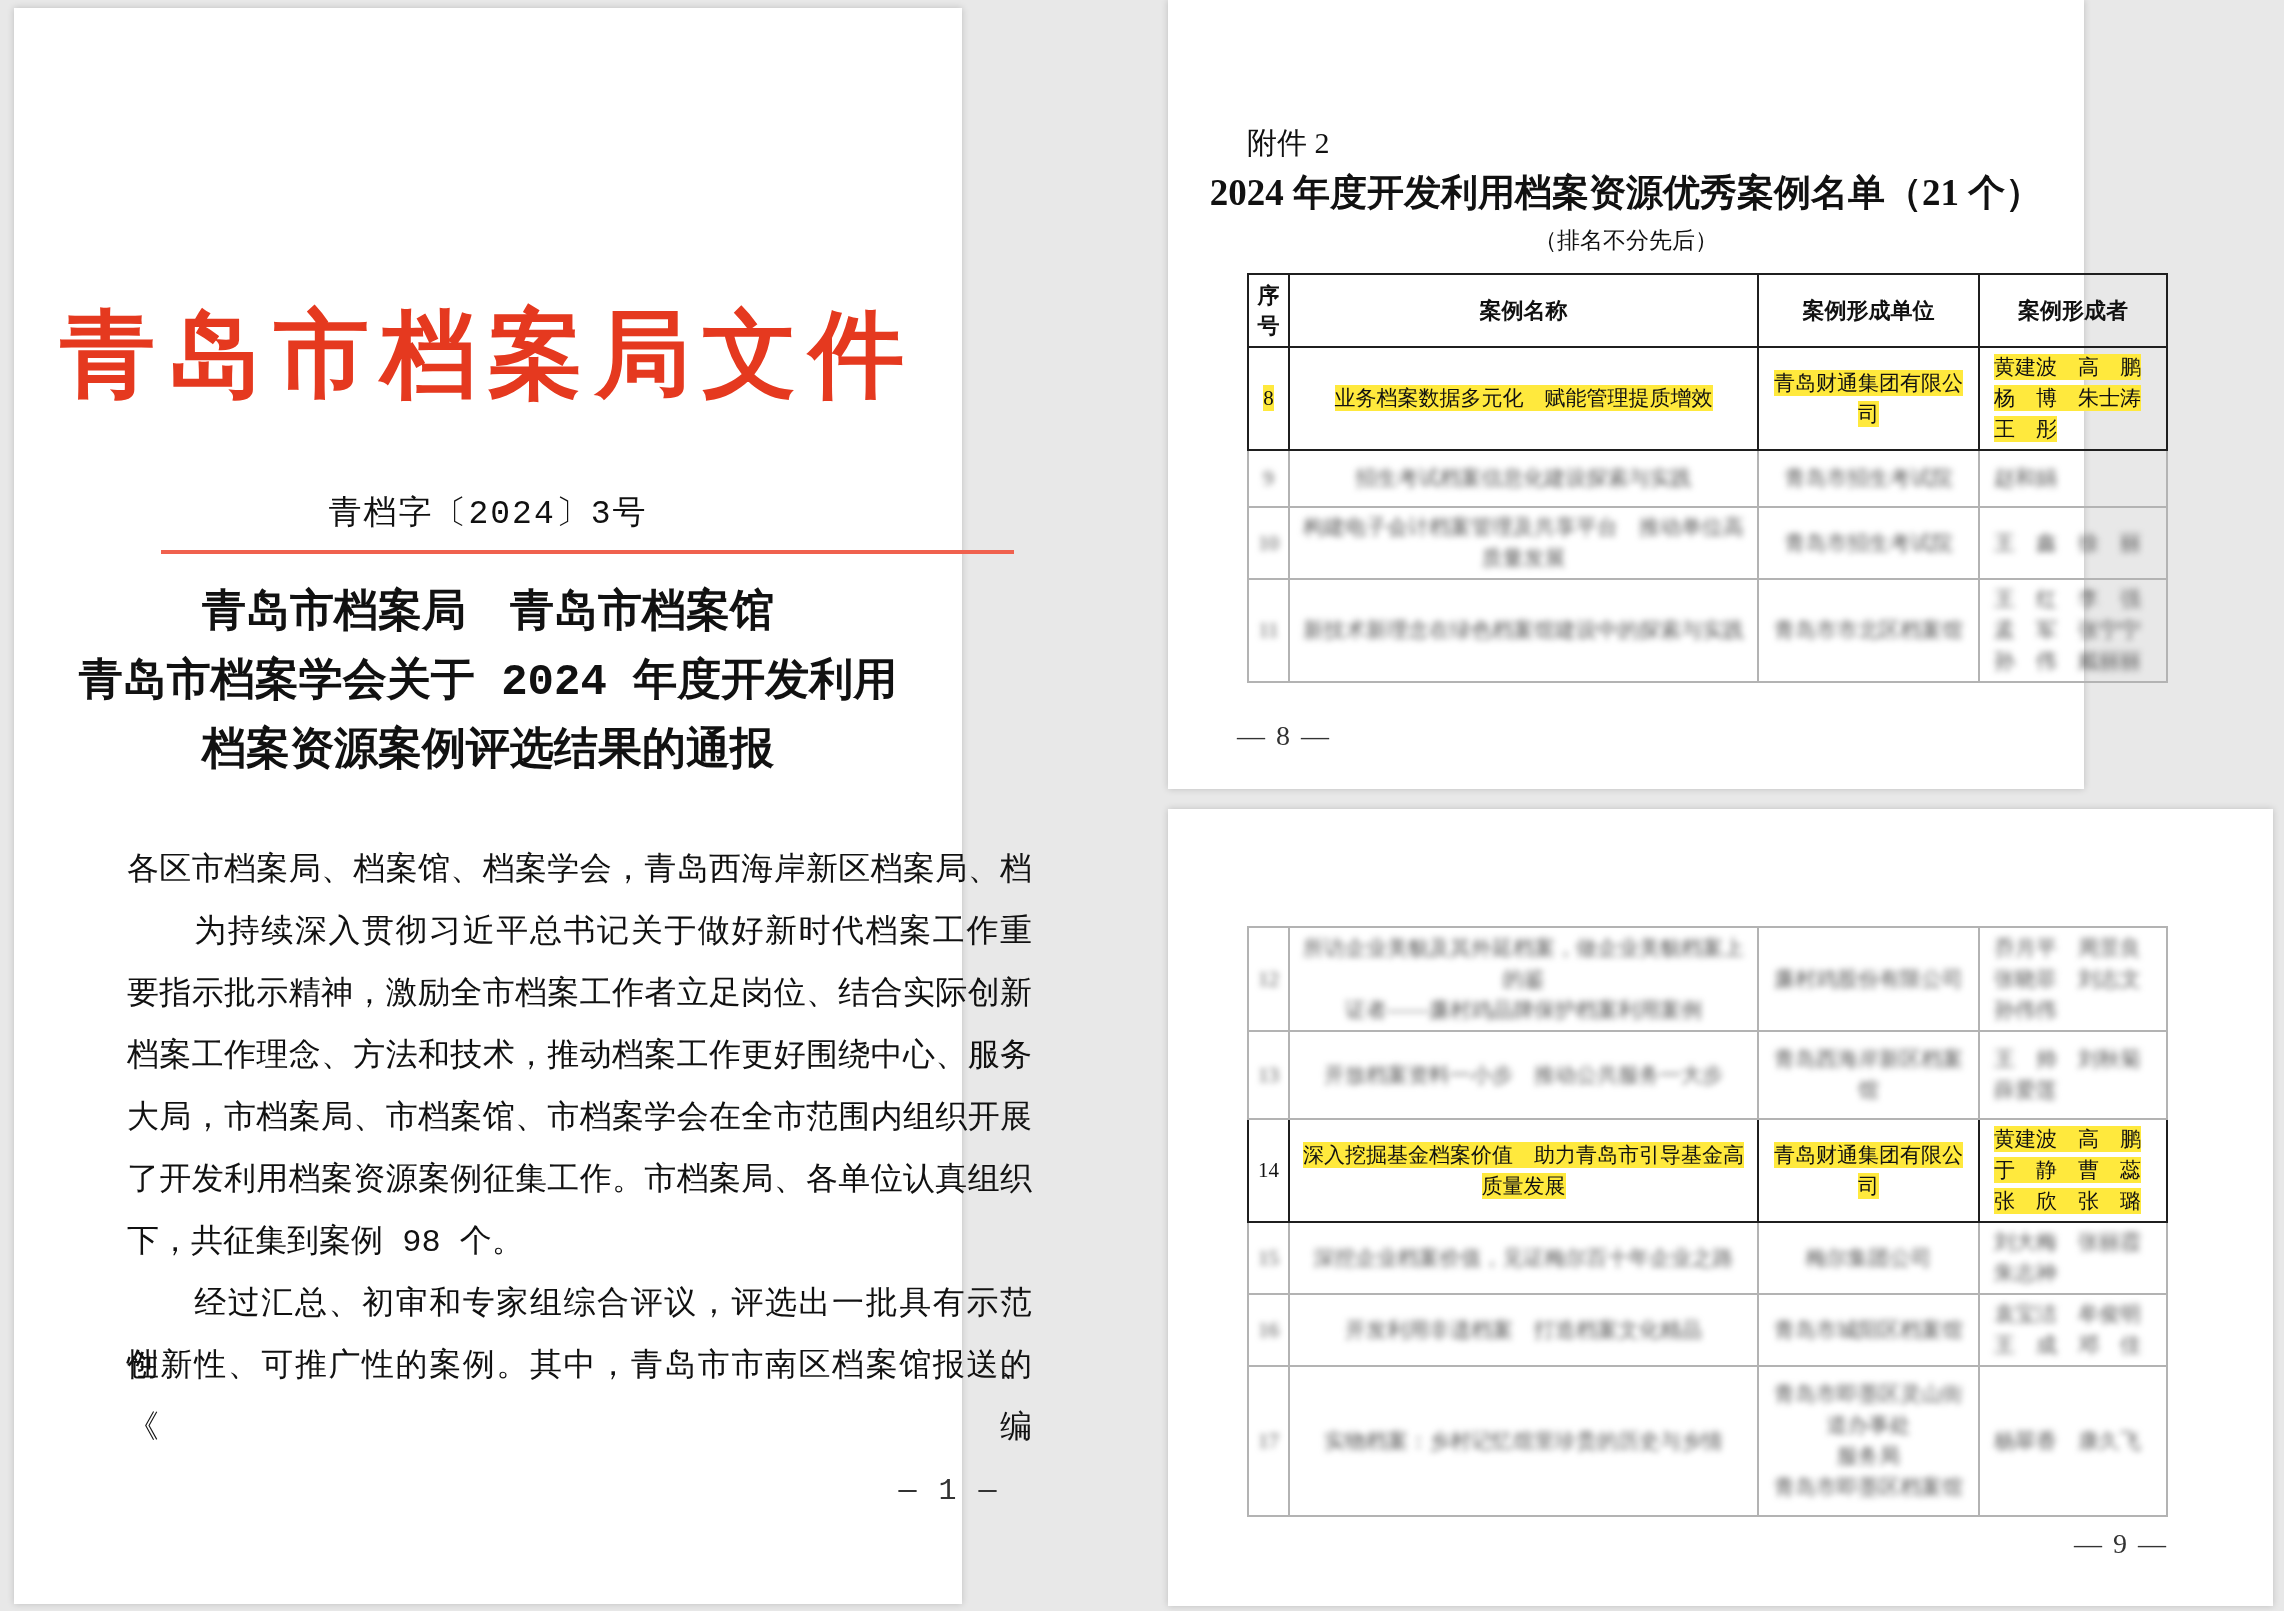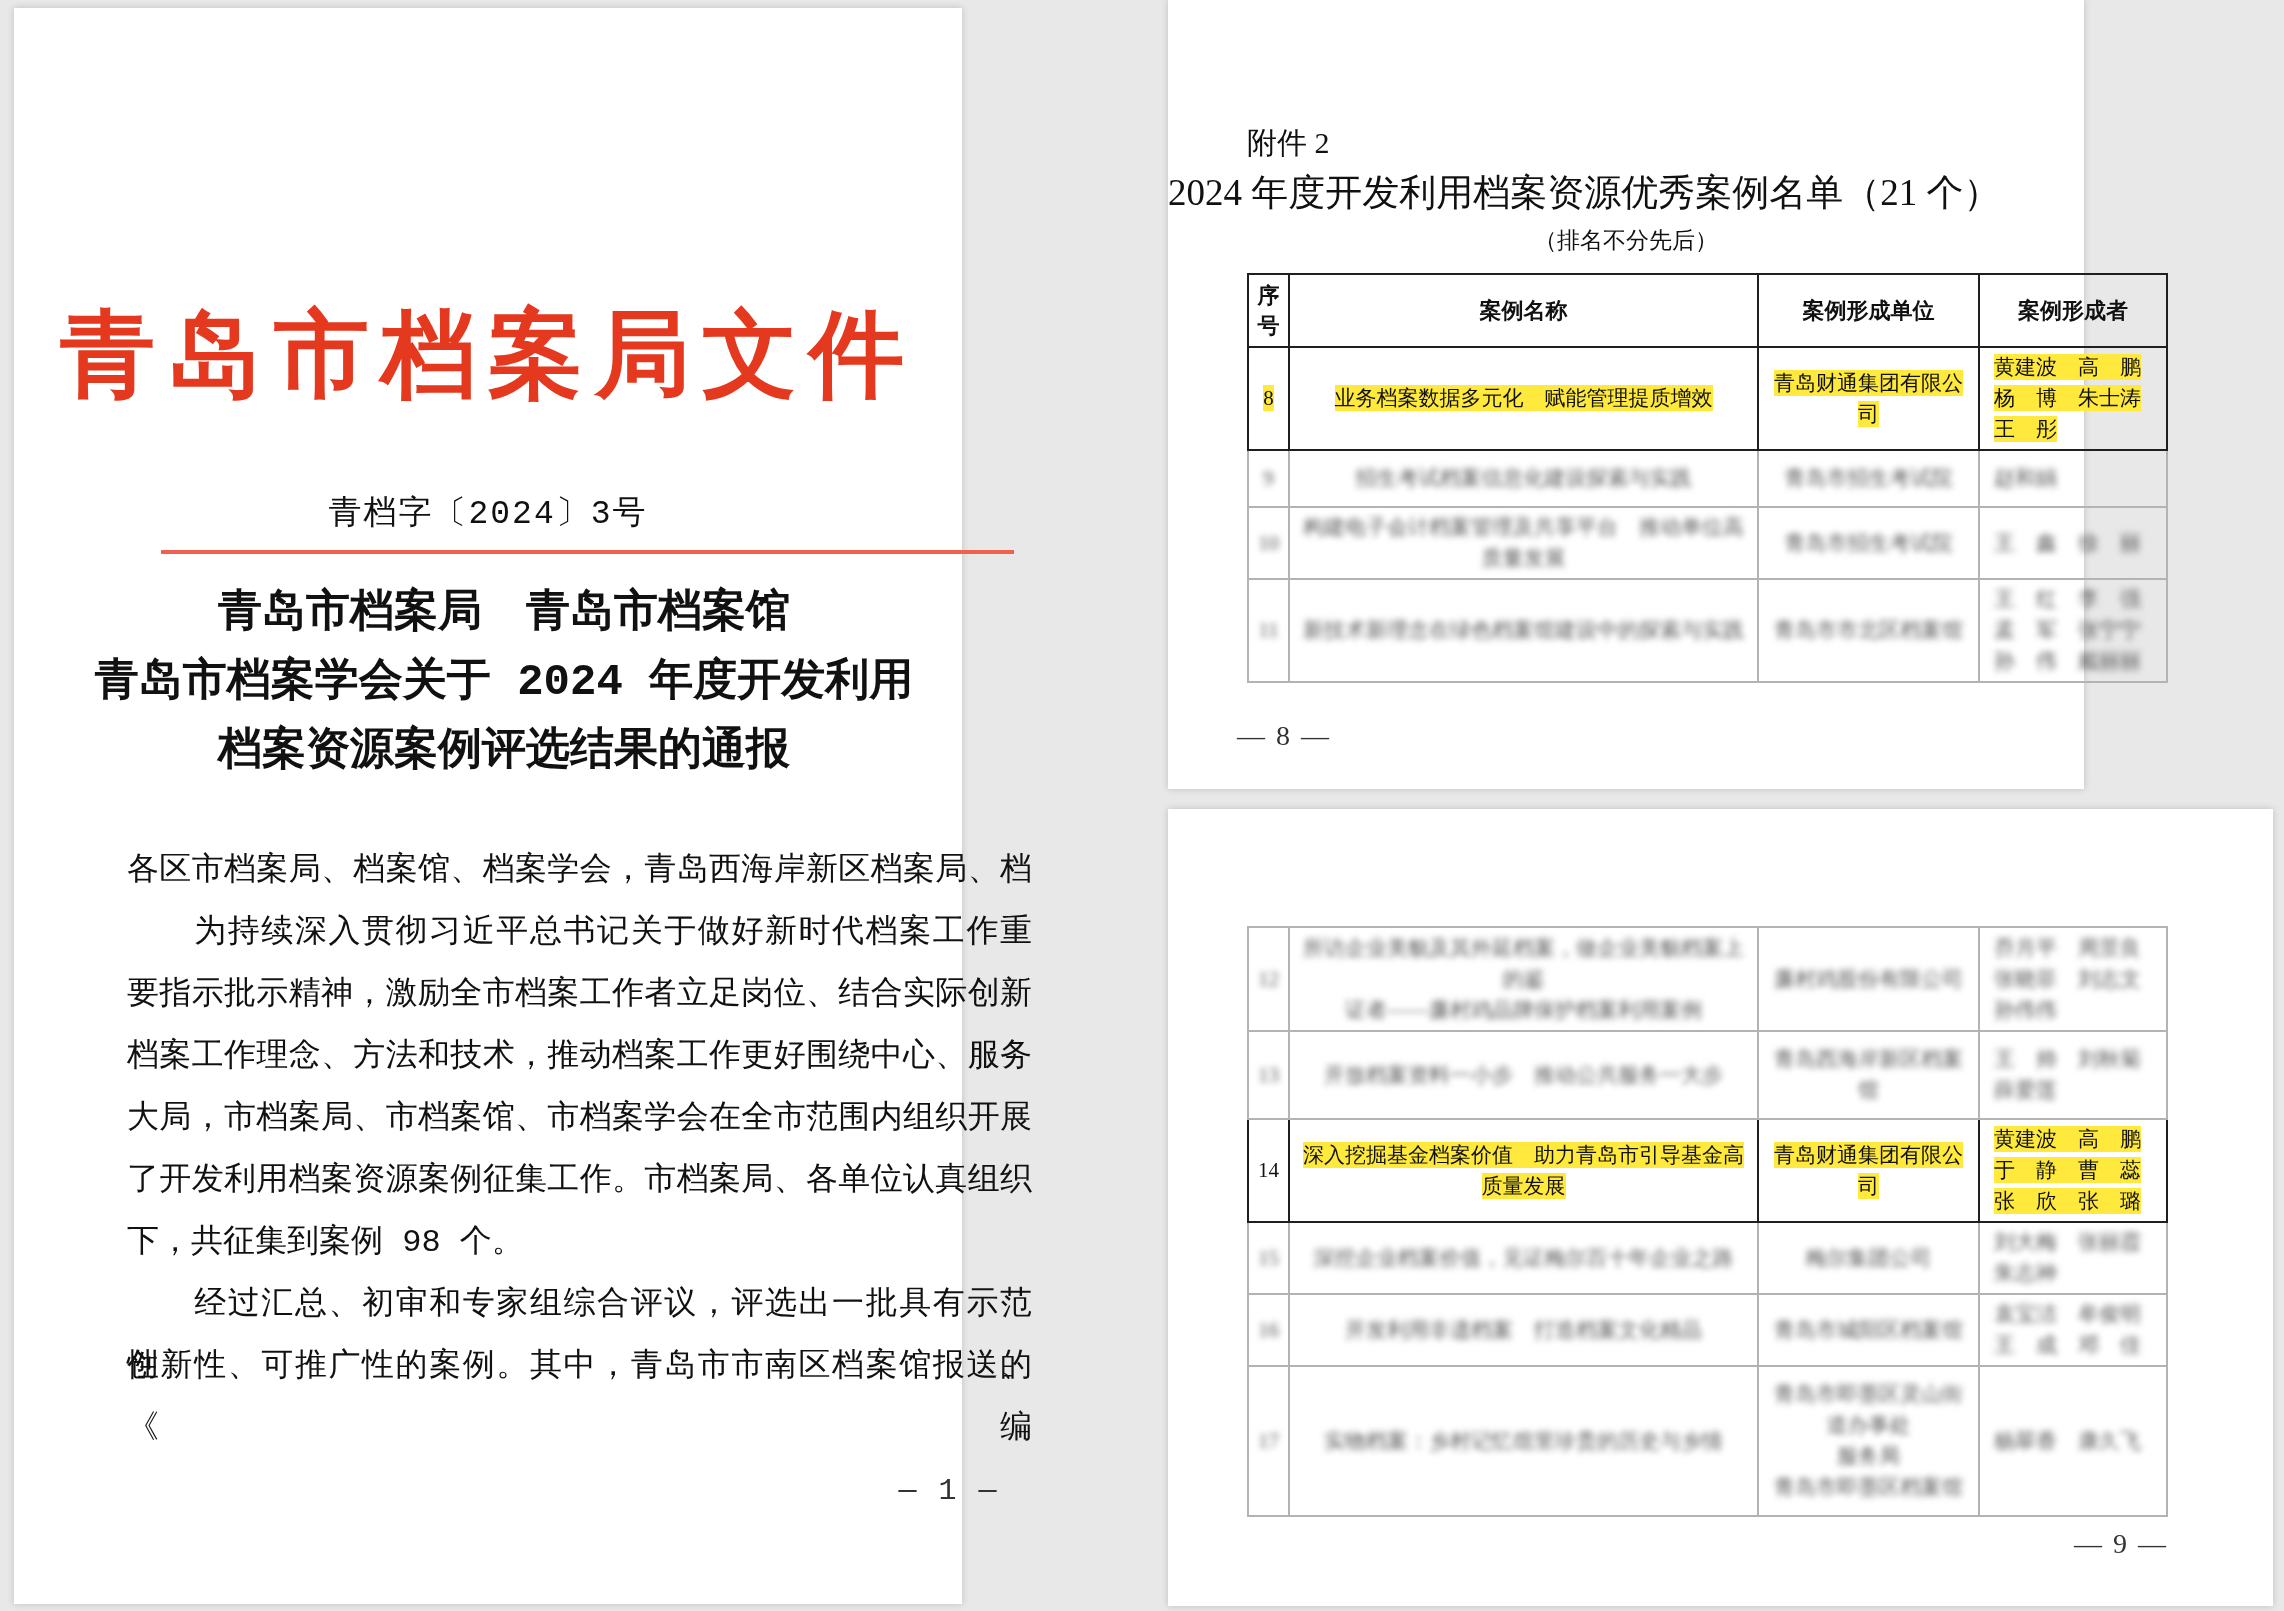--- a/index.html
+++ b/index.html
@@ -42,21 +42,21 @@
   .doc-number{
     position:absolute;left:0;top:482px;width:100%;
     text-align:center;font-size:33px;
     letter-spacing:2px;
   }
   .red-rule{
     position:absolute;left:147px;top:542px;width:853px;height:4px;
     background:var(--line-red);
   }
   .doc-title{
-    position:absolute;left:16px;top:571px;width:100%;
+    position:absolute;left:0;top:571px;width:100%;
     text-align:center;font-size:44px;font-weight:bold;
     line-height:69px;
   }
   .body-text{
     position:absolute;left:113px;top:832px;width:905px;
     font-size:32px;line-height:62px;
     word-break:break-all;
   }
   .body-text .line{height:62px;white-space:nowrap;}
   .body-text .line.fill{
@@ -70,21 +70,21 @@
   }
   #left-page .page-num{left:786px;top:1466px;width:297px;}
 
   
   .att-label{
     position:absolute;left:79px;top:123px;
     font-size:30px;
   }
   .att-title{
     position:absolute;left:0;top:168px;width:100%;
-    text-align:left;font-size:37px;font-weight:normal;
+    text-align:center;font-size:37px;font-weight:bold;
   }
   .att-subtitle{
     position:absolute;left:0;top:225px;width:100%;
     text-align:center;font-size:23px;
   }
   table.case-table{
     position:absolute;left:79px;
     border-collapse:collapse;table-layout:fixed;
     width:919px;
     font-size:21px;line-height:31px;

